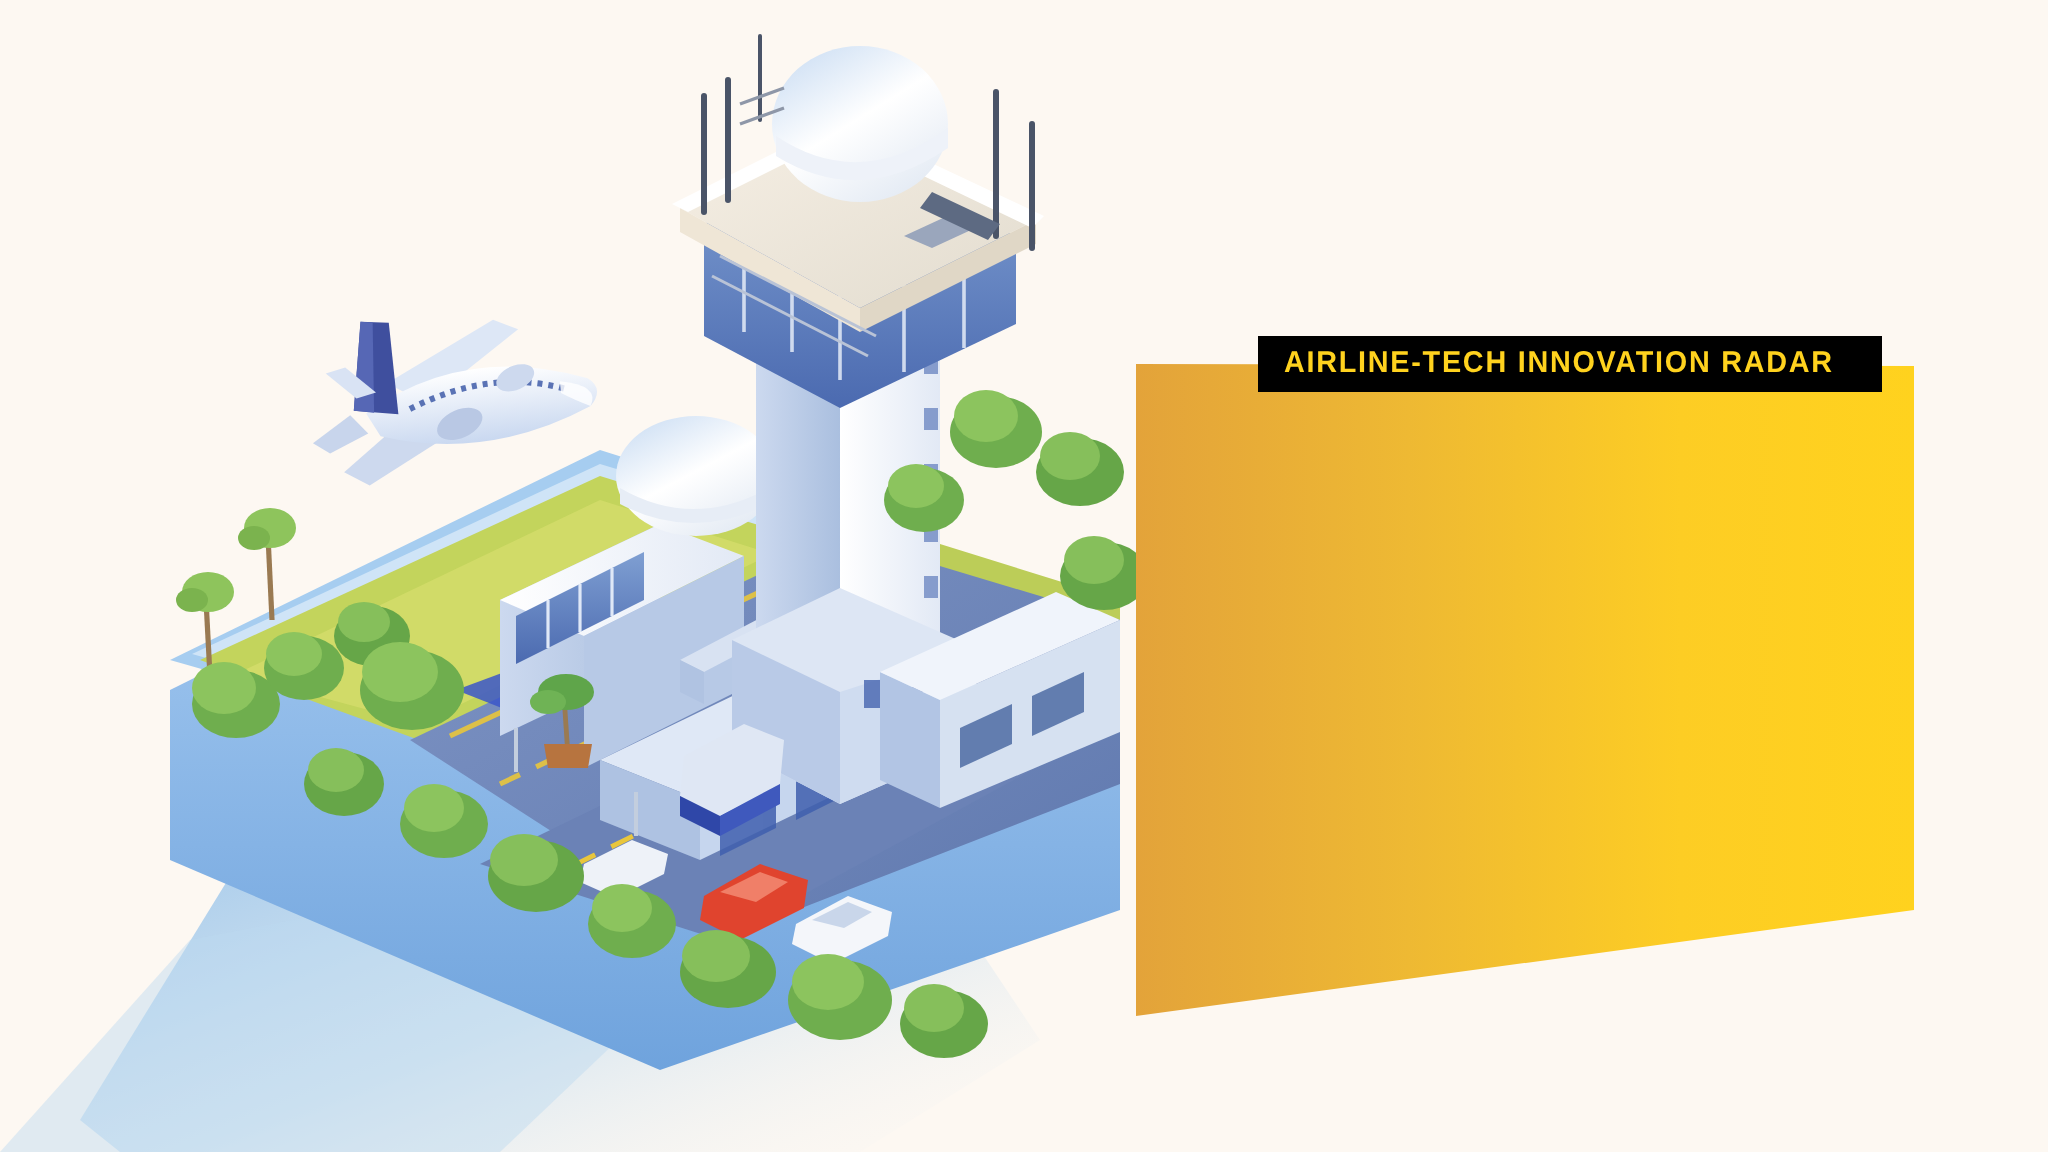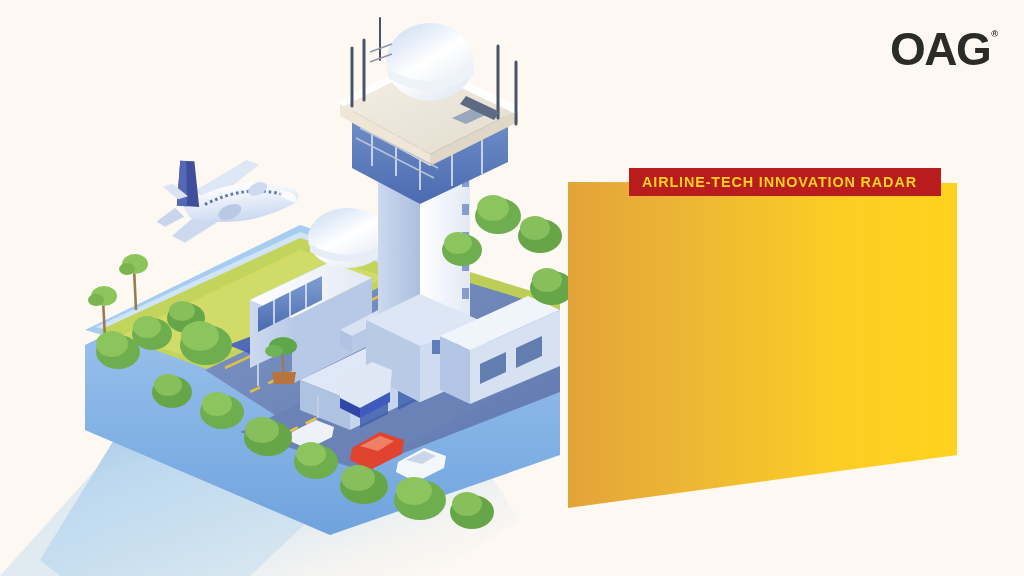--- a/index.html
+++ b/index.html
@@ -62,21 +62,21 @@
     width: 1024px;
     height: 576px;
     display: block;
   }
 
   
   #badge {
     position: absolute;
     left: 629px;
     top: 168px;
-    background: #b91c1c;
+    background: #000000;
     padding: 6px 13px 7px 13px;
     box-sizing: border-box;
   }
   #badge .badge-text {
     display: block;
     color: #ffd21e;
     font-family: "Liberation Sans", sans-serif;
     font-weight: 700;
     font-size: 15px;
     letter-spacing: 0.9px;
@@ -403,18 +403,14 @@
       </defs>
       <path d="M 568 182 L 957 183 L 957 455 L 568 508 Z" fill="url(#gPanel)"></path>
     </svg>
   </div>
 
   <div id="badge">
     <span class="badge-text">AIRLINE-TECH INNOVATION RADAR</span>
   </div>
 
 
-  <div id="logo">
-    <span class="wordmark">OAG</span>
-    <span class="reg">®</span>
-  </div>
 
 </div>
 
 </body></html>

